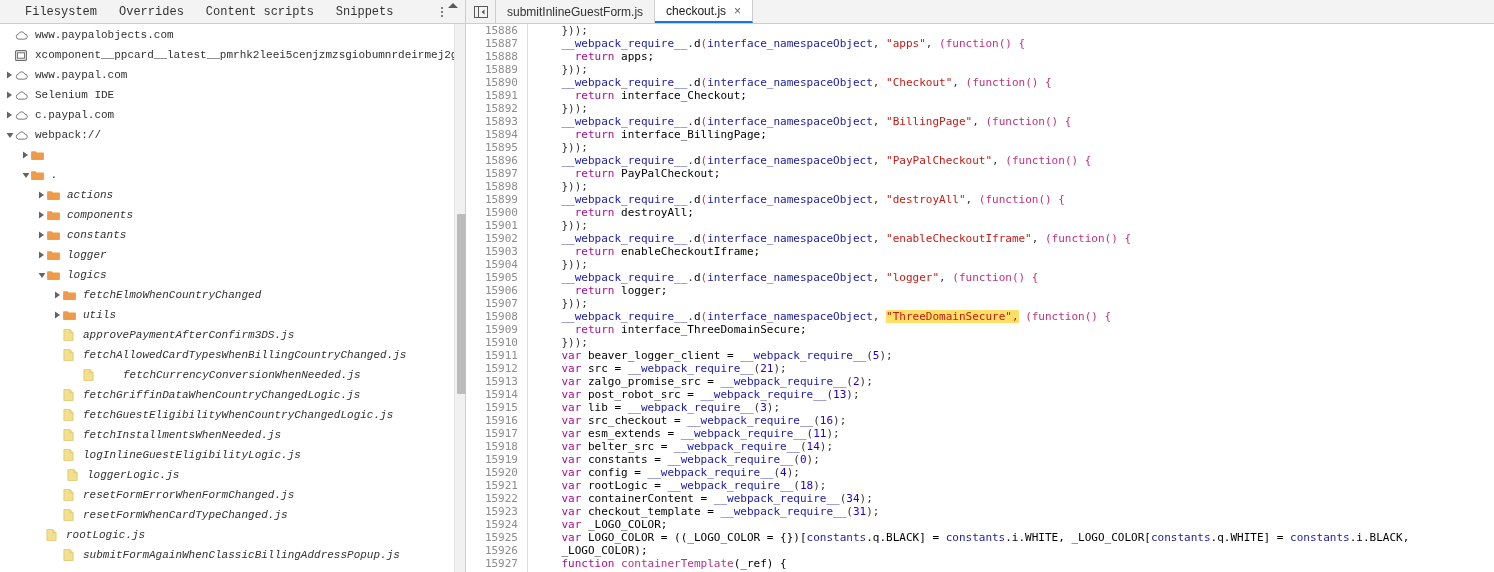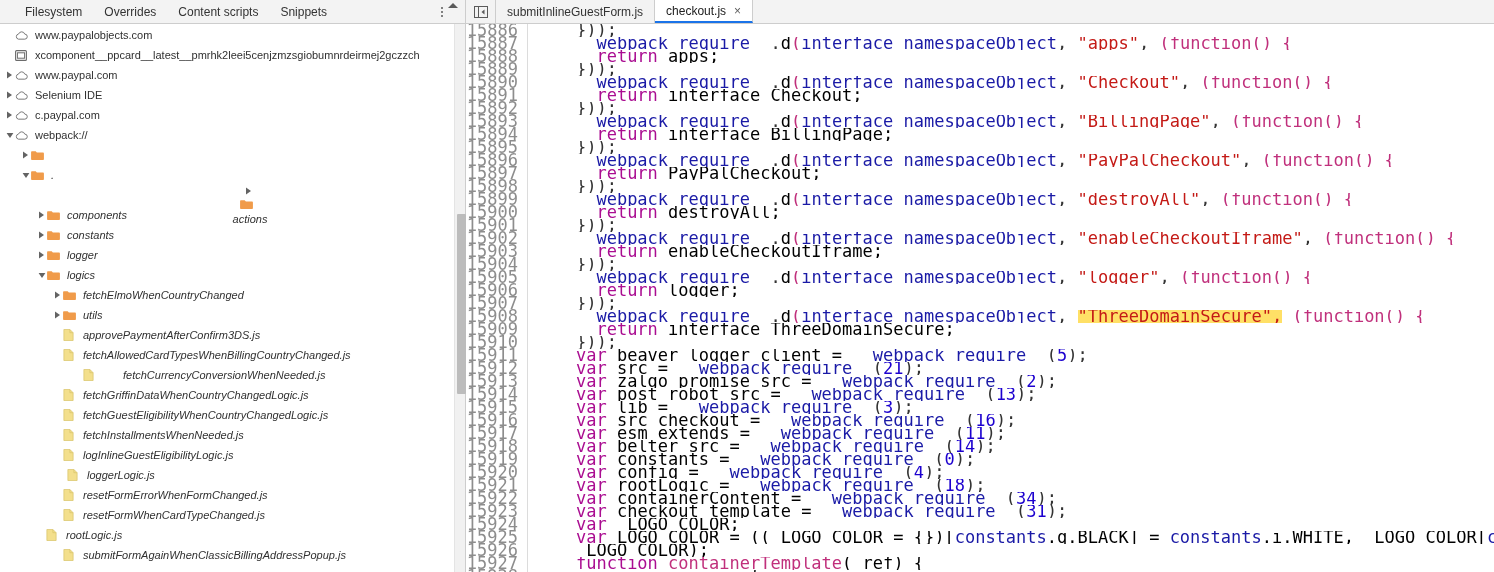--- a/index.html
+++ b/index.html
@@ -11,20 +11,21 @@
   }
   .app { display: flex; width: 1494px; height: 572px; }
 
   
   .navigator {
     width: 466px; height: 572px;
     background: #ffffff;
     border-right: 1px solid #cdcdcd;
     display: flex; flex-direction: column;
     position: relative;
+    font-family: Liberation Mono, monospace;
   }
   .nav-tabbar {
     height: 24px;
     background: #f3f3f3;
     border-bottom: 1px solid #cdcdcd;
     display: flex; align-items: center;
     padding-left: 14px;
     position: relative;
     flex: 0 0 24px;
   }
@@ -118,21 +119,21 @@
   }
   .stab .xclose {
     margin-left: 8px; font-size: 12px; color: #5f5f5f; line-height: 1;
     cursor: pointer;
   }
 
   .editor {
     flex: 1 1 auto; position: relative; overflow: hidden;
     background: #ffffff;
     font-family: "DejaVu Sans Mono", "Liberation Mono", monospace;
-    font-size: 17px;
+    font-size: 11px;
     line-height: 13px;
   }
   .code-rows { position: absolute; top: 0; left: 0; right: 0; }
   .crow { height: 13px; display: flex; align-items: flex-start; white-space: pre; }
   .gutter {
     width: 62px; flex: 0 0 62px;
     text-align: right; padding-right: 9px;
     color: #8d8d8d; background: #ffffff;
     border-right: 1px solid #dcdcdc;
     height: 13px; line-height: 13px;
@@ -260,21 +261,21 @@
               <path d="M0.6 1 L7.4 1 L4 6 Z" fill="#636363"></path>
             </svg>
           </span>
           <span class="ico">
             <svg width="13" height="11" viewBox="0 0 14 12">
               <path d="M0 2.2 A0.9 0.9 0 0 1 0.9 1.3 H5 L6.3 2.8 H13.1 A0.9 0.9 0 0 1 14 3.7 V10 A0.9 0.9 0 0 1 13.1 10.9 H0.9 A0.9 0.9 0 0 1 0 10 Z" fill="#f09b4a"></path>
             </svg>
           </span>
           <span class="tlabel italic">.</span>
         </div>
-        <div class="trow" style="padding-left: 36px; flex-direction: column;">
+        <div class="trow" style="padding-left: 36px;">
           <span class="twist">
             <svg width="7" height="8" viewBox="0 0 7 8">
               <path d="M1 0.6 L6 4 L1 7.4 Z" fill="#636363"></path>
             </svg>
           </span>
           <span class="ico">
             <svg width="13" height="11" viewBox="0 0 14 12">
               <path d="M0 2.2 A0.9 0.9 0 0 1 0.9 1.3 H5 L6.3 2.8 H13.1 A0.9 0.9 0 0 1 14 3.7 V10 A0.9 0.9 0 0 1 13.1 10.9 H0.9 A0.9 0.9 0 0 1 0 10 Z" fill="#f09b4a"></path>
             </svg>
           </span>

